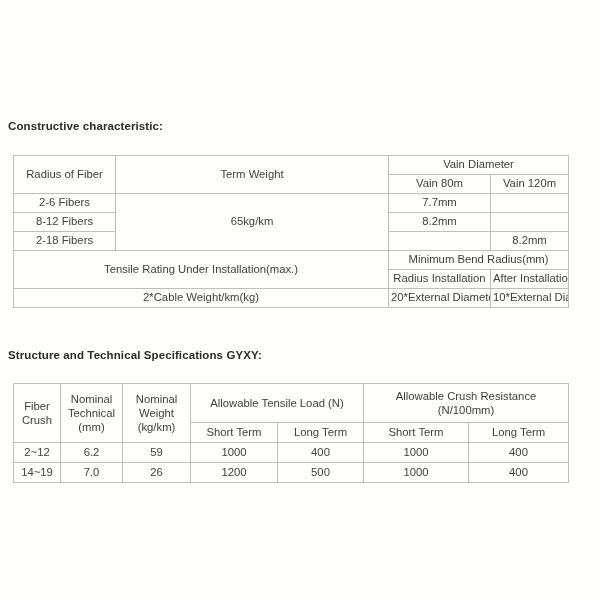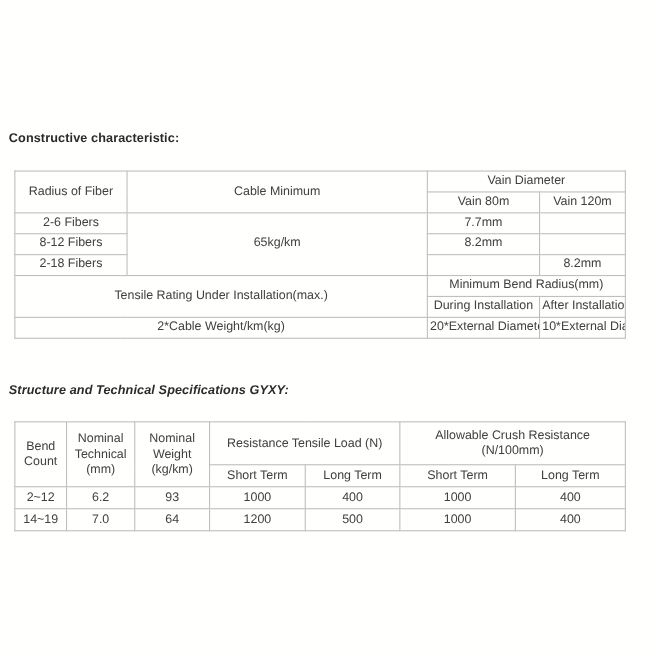--- a/index.html
+++ b/index.html
@@ -28,21 +28,21 @@
   .heading {
     position: absolute;
     left: 8px;
     font-size: 11.5px;
     font-weight: bold;
     color: #2b2b2b;
     letter-spacing: 0.1px;
     white-space: nowrap;
   }
   #heading-1 { top: 120px; }
-  #heading-2 { top: 349px; font-style: italic; }
+  #heading-2 { top: 349px; }
 
   
   .spec-table {
     position: absolute;
     border-collapse: collapse;
     table-layout: fixed;
     font-size: 11.3px;
     color: #404040;
   }
   .spec-table td {
@@ -89,21 +89,21 @@
     <colgroup>
       <col style="width:102px">
       <col style="width:273px">
       <col style="width:102px">
       <col style="width:78px">
     </colgroup>
     <tbody>
 
       <tr>
         <td class="tall" rowspan="2">Radius of Fiber</td>
-        <td class="tall" rowspan="2">Cable Minimum</td>
+        <td class="tall" rowspan="2">Term Weight</td>
         <td colspan="2">Vain Diameter</td>
       </tr>
 
       <tr>
         <td>Vain 80m</td>
         <td>Vain 120m</td>
       </tr>
 
       <tr>
         <td>2-6 Fibers</td>
@@ -122,21 +122,21 @@
         <td>2-18 Fibers</td>
         <td class="blank"></td>
         <td>8.2mm</td>
       </tr>
 
       <tr>
         <td class="tall two-line" colspan="2" rowspan="2">Tensile Rating Under Installation(max.)</td>
         <td colspan="2">Minimum Bend Radius(mm)</td>
       </tr>
       <tr>
-        <td>During Installation</td>
+        <td>Radius Installation</td>
         <td>After Installation</td>
       </tr>
       <tr>
         <td colspan="2">2*Cable Weight/km(kg)</td>
         <td>20*External Diameter</td>
         <td>10*External Diameter</td>
       </tr>
     </tbody>
   </table>
 
@@ -147,46 +147,46 @@
       <col style="width:47px">
       <col style="width:62px">
       <col style="width:68px">
       <col style="width:87px">
       <col style="width:86px">
       <col style="width:105px">
       <col style="width:100px">
     </colgroup>
     <tbody>
       <tr>
-        <td class="hdr-triple" rowspan="2">Bend Count</td>
+        <td class="hdr-triple" rowspan="2">Fiber Crush</td>
         <td class="hdr-triple" rowspan="2">Nominal Technical (mm)</td>
         <td class="hdr-triple" rowspan="2">Nominal Weight (kg/km)</td>
-        <td class="hdr-tall" colspan="2">Resistance Tensile Load (N)</td>
+        <td class="hdr-tall" colspan="2">Allowable Tensile Load (N)</td>
         <td class="hdr-tall" colspan="2">Allowable Crush Resistance (N/100mm)</td>
       </tr>
       <tr>
         <td>Short Term</td>
         <td>Long Term</td>
         <td>Short Term</td>
         <td>Long Term</td>
       </tr>
 
       <tr>
         <td>2~12</td>
         <td>6.2</td>
-        <td>93</td>
+        <td>59</td>
         <td>1000</td>
         <td>400</td>
         <td>1000</td>
         <td>400</td>
       </tr>
       <tr>
         <td>14~19</td>
         <td>7.0</td>
-        <td>64</td>
+        <td>26</td>
         <td>1200</td>
         <td>500</td>
         <td>1000</td>
         <td>400</td>
       </tr>
     </tbody>
   </table>
 
 </div>
 

